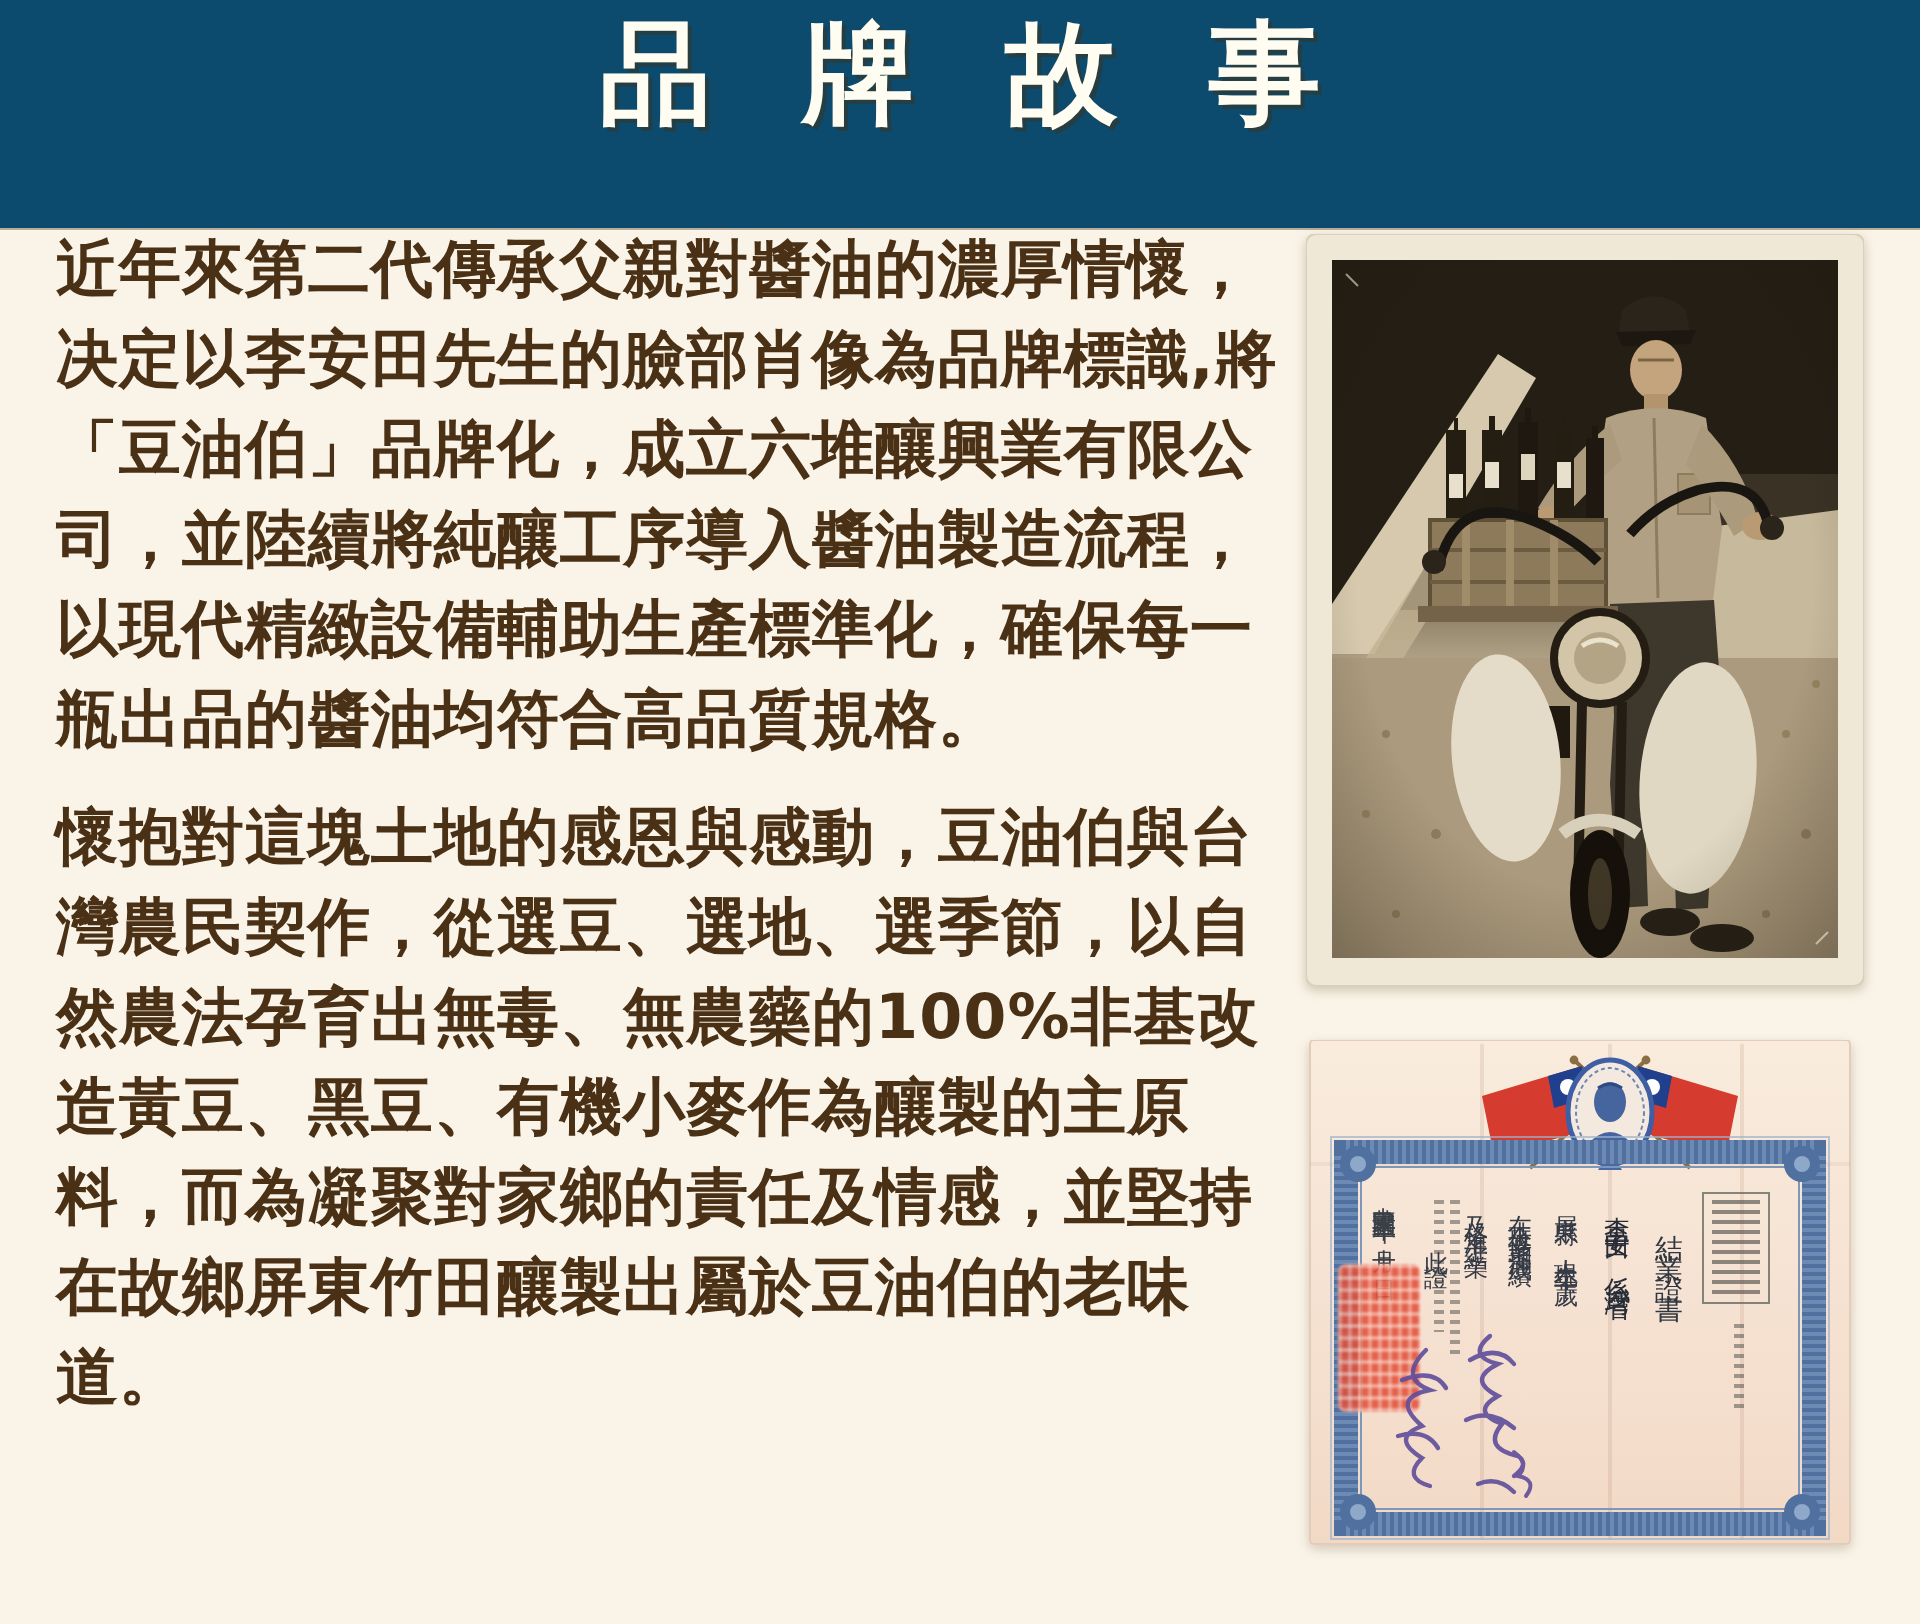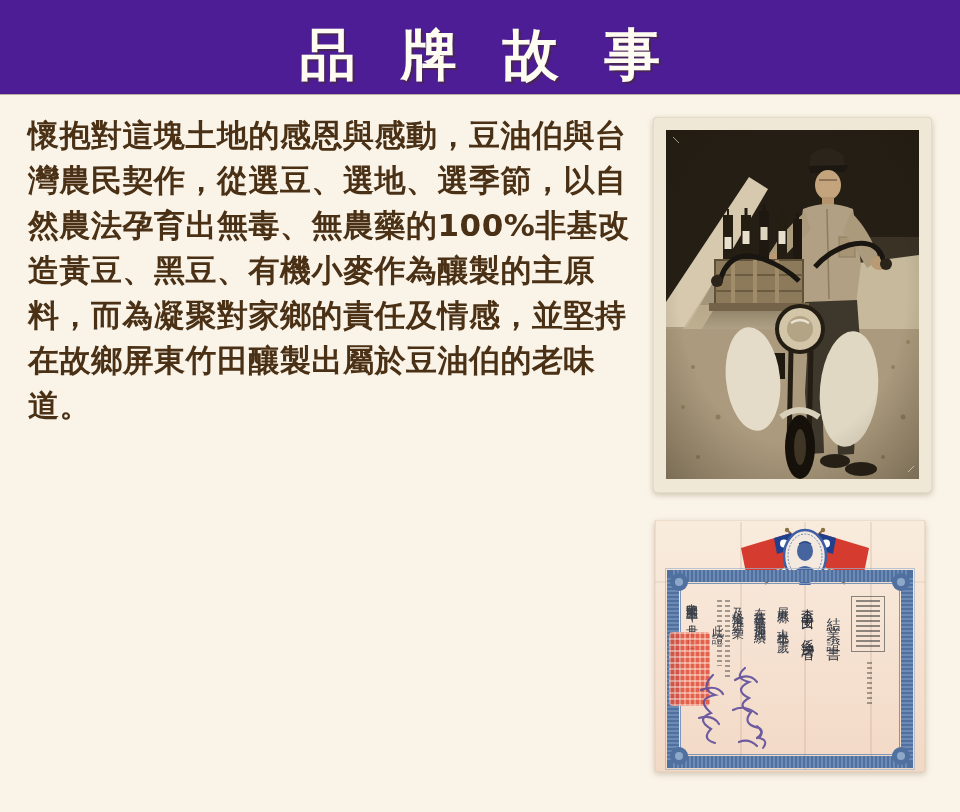--- a/index.html
+++ b/index.html
@@ -8,23 +8,23 @@
     position:relative;
     width:960px; height:812px;
     background:#faf4e8;
     overflow:hidden;
     font-family:"DejaVu Sans", sans-serif;
   }
 
   
   .banner {
     position:absolute; left:0; top:0;
-    width:960px; height:94px;
-    background:#4c1d95;
-    display:flex; align-items:flex-end; justify-content:center;
+    width:960px; height:114px;
+    background:#0c4a6e;
+    display:flex; align-items:flex-start; justify-content:center;
     box-shadow:0 1px 0 rgba(60,40,10,0.35);
   }
   .banner-title {
     font-family:"DejaVu Serif", serif;
     font-weight:700;
     font-size:56px;
     letter-spacing:13px;
     padding-left:13px;
     color:#fffdf2;
     text-shadow:2px 2px 0 rgba(70,48,12,0.45);
@@ -109,20 +109,21 @@
   .cert-sigs { position:absolute; left:0; top:0; width:274px; height:254px; pointer-events:none; }
 </style>
 </head>
 <body>
 
 <div class="banner">
   <div class="banner-title">品 牌 故 事</div>
 </div>
 
 <div class="story">
+  <p>近年來第二代傳承父親對醬油的濃厚情懷，决定以李安田先生的臉部肖像為品牌標識,將「豆油伯」品牌化，成立六堆釀興業有限公司，並陸續將純釀工序導入醬油製造流程，以現代精緻設備輔助生產標準化，確保每一瓶出品的醬油均符合高品質規格。</p>
   <p>懷抱對這塊土地的感恩與感動，豆油伯與台灣農民契作，從選豆、選地、選季節，以自然農法孕育出無毒、無農藥的100%非基改造黃豆、黑豆、有機小麥作為釀製的主原料，而為凝聚對家鄉的責任及情感，並堅持在故鄉屏東竹田釀製出屬於豆油伯的老味道。</p>
 </div>
 
 <div class="photo-founder">
   <svg width="279" height="376" viewBox="0 0 279 376">
     <defs>
       <linearGradient id="phBase" x1="0" y1="0" x2="0" y2="1">
         <stop offset="0" stop-color="#3a3123"></stop>
         <stop offset="0.45" stop-color="#6d5f47"></stop>
         <stop offset="0.62" stop-color="#a5937299"></stop>

